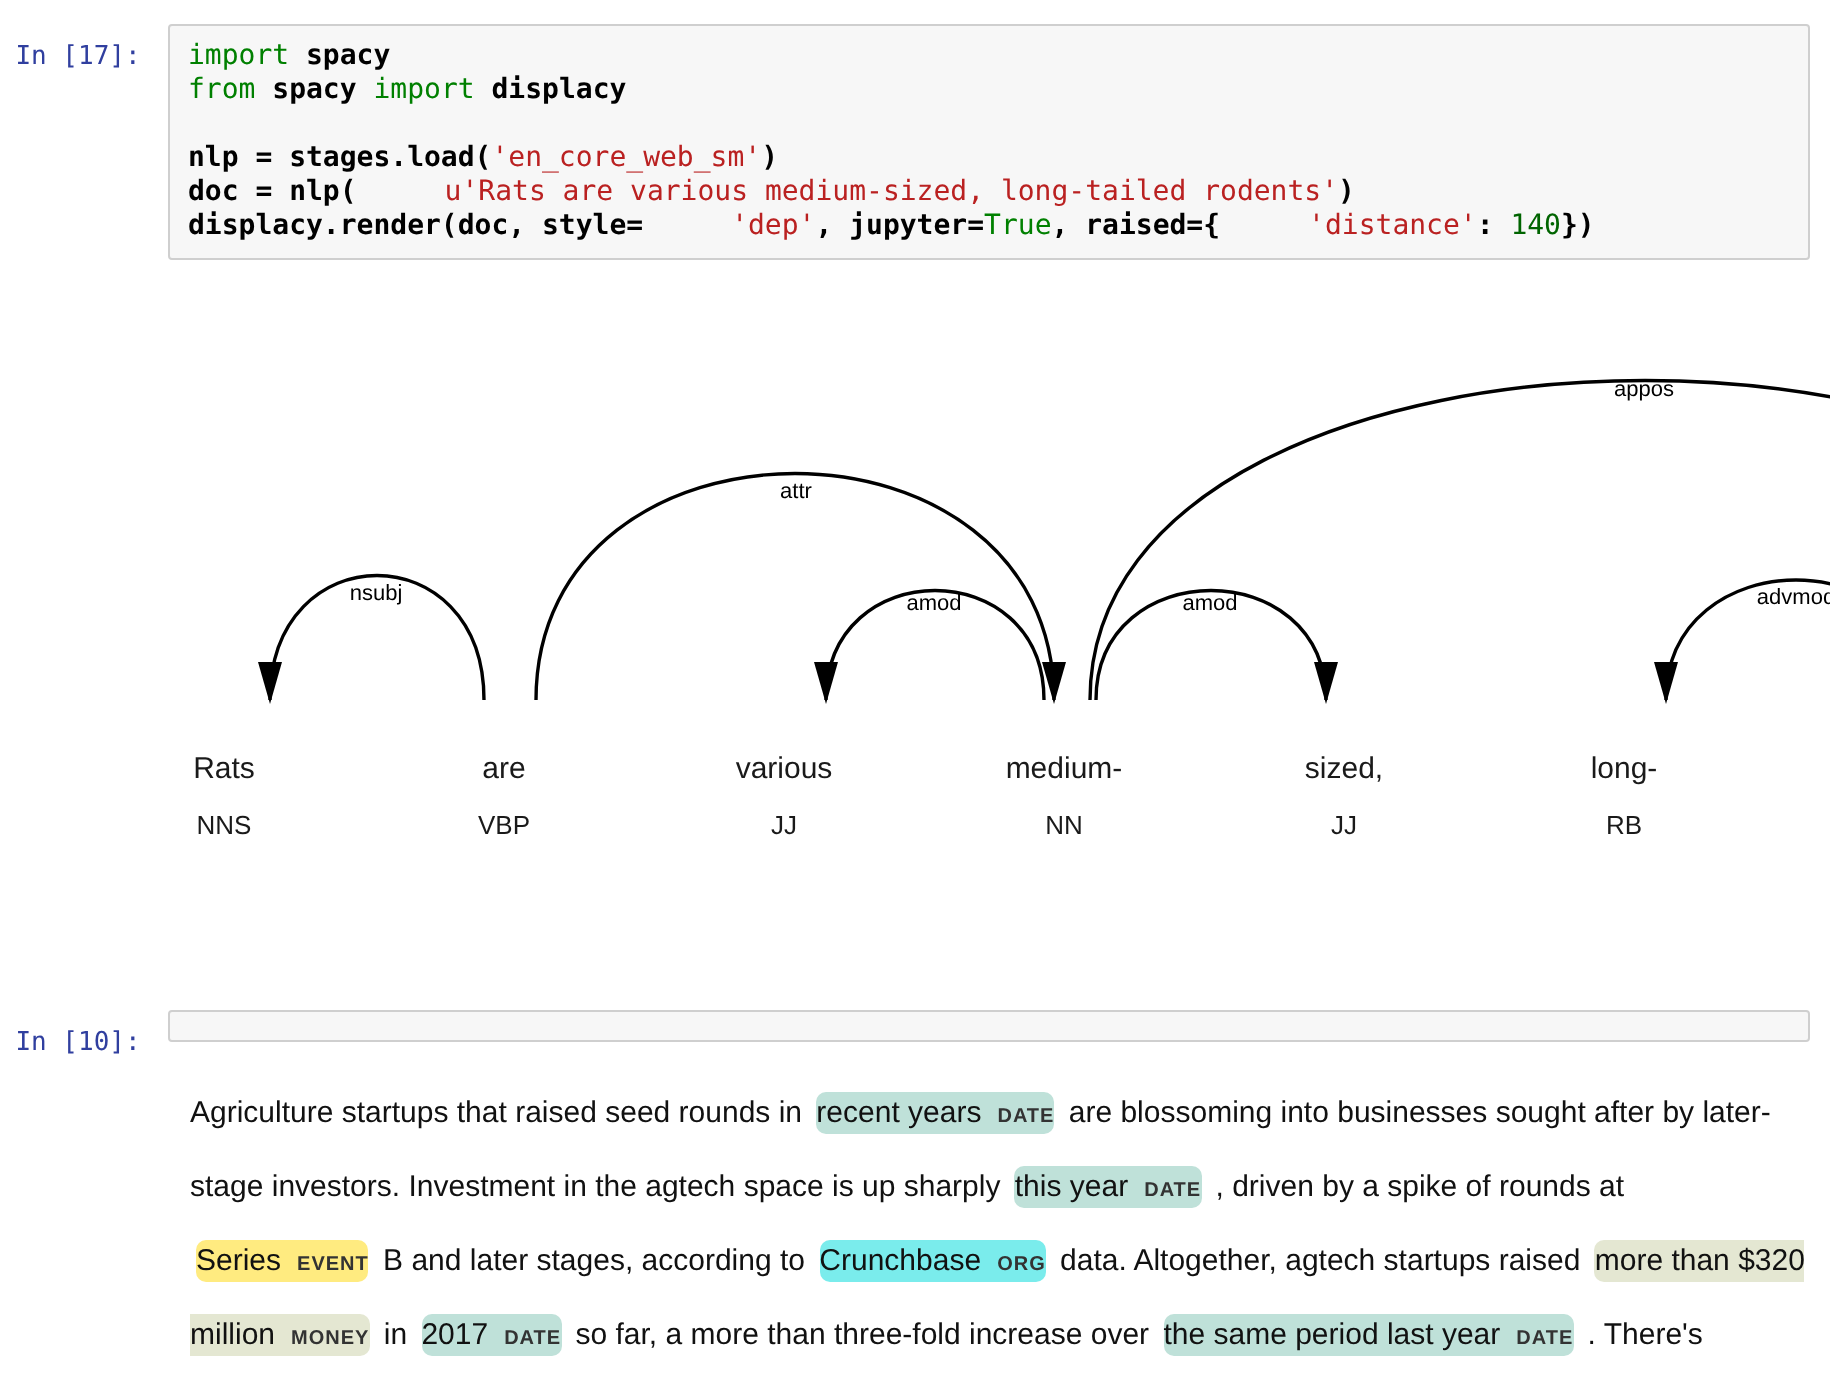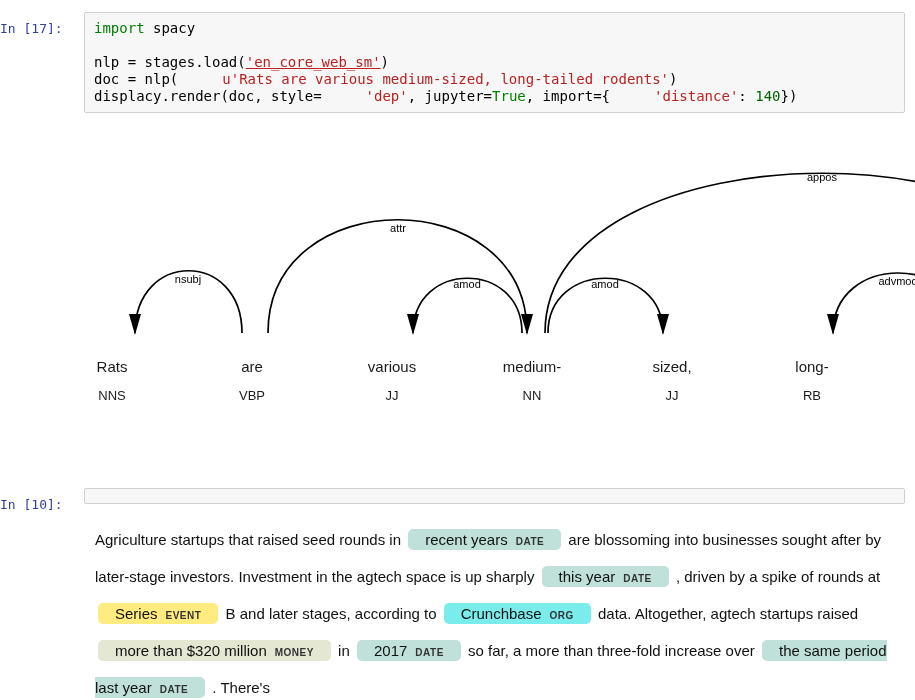--- a/index.html
+++ b/index.html
@@ -5,39 +5,39 @@
   * { box-sizing: border-box; }
   html, body { margin: 0; padding: 0; }
   body {
     width: 915px; height: 700px; overflow: hidden;
     background: #ffffff;
     font-family: "Liberation Sans", sans-serif;
   }
   .cell-row { display: flex; align-items: flex-start; }
   .prompt {
     flex: none; width: 84px; padding: 9px 6px 0 0;
-    text-align: left;
+    text-align: center;
     font: 13px "DejaVu Sans Mono", monospace;
     color: var(--prompt, #303f9f);
   }
   .code-box {
     flex: 1; margin-right: 10px;
     background: #f7f7f7;
     border: 1px solid #cfcfcf;
     border-radius: 2px;
     padding: 7px 9px;
     font: 14px "DejaVu Sans Mono", monospace;
     color: var(--plain, #000);
   }
   .cl { white-space: pre; line-height: 17px; min-height: 17px; }
   .tok-k  { color: var(--kw, #008000); font-weight: normal; }
   .tok-s  { color: var(--str, #ba2121); margin-left: 44px; }
-  .tok-su { color: var(--str, #ba2121); text-decoration: underline; }
+  .tok-su { color: var(--str, #ba2121); }
   .tok-n  { color: var(--num, #006400); }
-  .tok-p  { color: var(--plain, #000); }
+  .tok-p  { color: var(--plain, #000); font-weight: bold; }
 
   .dep-wrap { margin-top: 20px; height: 300px; }
   #dep-svg { display: block; }
   .dep-word  { font: 15px "Liberation Sans", sans-serif; fill: #1a1a1a; }
   .dep-tag   { font: 13px "Liberation Sans", sans-serif; fill: #1a1a1a; }
   .dep-label { font: 11px "Liberation Sans", sans-serif; fill: #000; }
   .dep-arc   { fill: none; stroke: #000; stroke-width: 1.7px; }
   .dep-arrow { fill: #000; stroke: none; }
 
   .cell2 { margin-top: 55px; }
@@ -45,45 +45,46 @@
   #ent-viz {
     margin: 10px 8px 0 95px;
     width: 810px;
     font-size: 15px;
     line-height: 35px;
     color: #111;
   }
   .ent {
     color: inherit;
     border-radius: 5px;
-    padding: 2px 17px;
+    padding: 2px 0;
     margin: 0 3px;
   }
   .ent-label {
     font-size: 10px;
     font-weight: bold;
     letter-spacing: 0.5px;
     margin-left: 8px;
     text-transform: uppercase;
     color: #333;
   }
 </style>
 </head>
 <body>
 
 <div class="notebook">
 
   <div class="cell-row" style="margin-top:12px">
     <div class="prompt">In [17]:</div>
     <div class="code-box">
         <div class="cl"><span class="tok-k">import</span><span class="tok-p"> spacy</span></div>
+        <div class="cl"><span class="tok-k">from</span><span class="tok-p"> spacy </span><span class="tok-k">import</span><span class="tok-p"> displacy</span></div>
         <div class="cl">&nbsp;</div>
         <div class="cl"><span class="tok-p">nlp = stages.load(</span><span class="tok-su">'en_core_web_sm'</span><span class="tok-p">)</span></div>
         <div class="cl"><span class="tok-p">doc = nlp(</span><span class="tok-s">u'Rats are various medium-sized, long-tailed rodents'</span><span class="tok-p">)</span></div>
-        <div class="cl"><span class="tok-p">displacy.render(doc, style=</span><span class="tok-s">'dep'</span><span class="tok-p">, jupyter=</span><span class="tok-k">True</span><span class="tok-p">, import={</span><span class="tok-s">'distance'</span><span class="tok-p">: </span><span class="tok-n">140</span><span class="tok-p">})</span></div>
+        <div class="cl"><span class="tok-p">displacy.render(doc, style=</span><span class="tok-s">'dep'</span><span class="tok-p">, jupyter=</span><span class="tok-k">True</span><span class="tok-p">, raised={</span><span class="tok-s">'distance'</span><span class="tok-p">: </span><span class="tok-n">140</span><span class="tok-p">})</span></div>
       </div>
   </div>
 
   <div class="dep-wrap">
     <svg id="dep-svg" width="915" height="300">
         <path d="M 135 200 C 135 117, 242 117, 242 200" class="dep-arc"></path>
         <polygon points="129,181 141,181 135,202" class="dep-arrow"></polygon>
         <path d="M 268 200 C 268 49, 527 49, 527 200" class="dep-arc"></path>
         <polygon points="521,181 533,181 527,202" class="dep-arrow"></polygon>
         <path d="M 413 200 C 413 127, 522 127, 522 200" class="dep-arc"></path>

